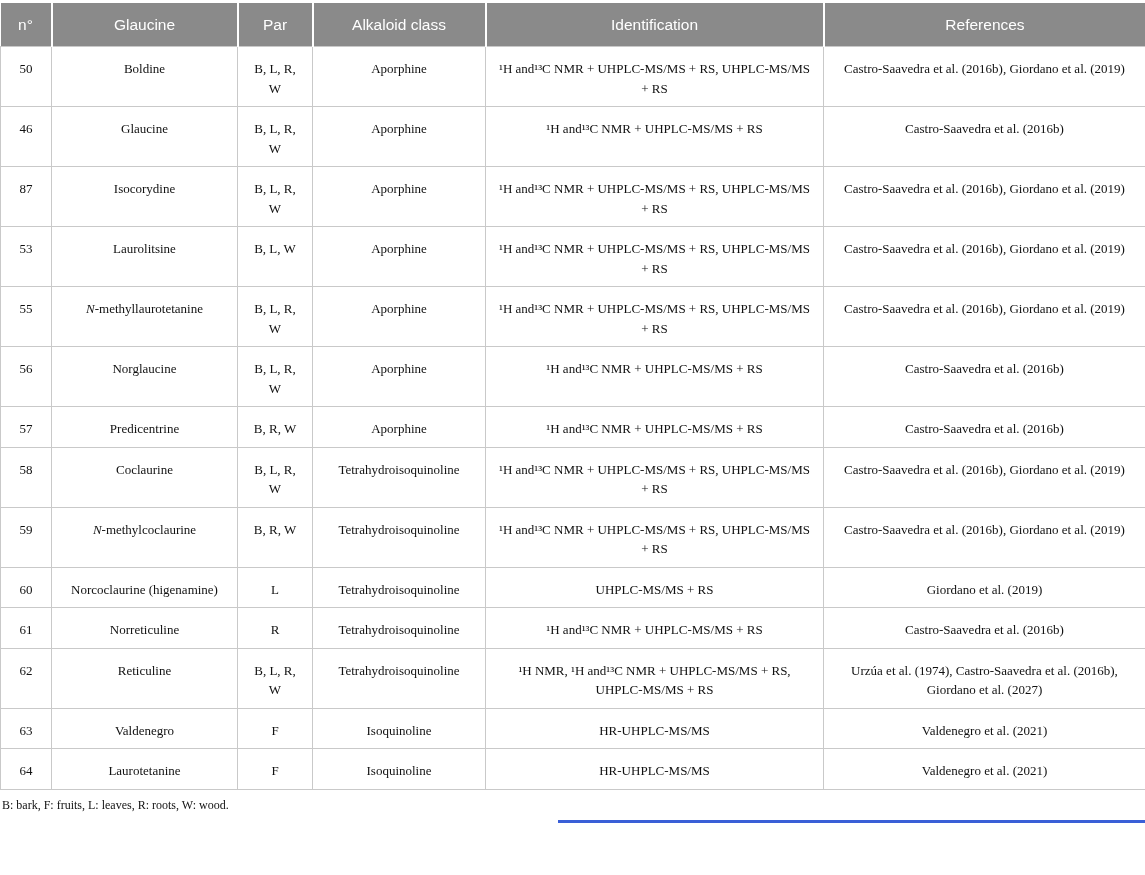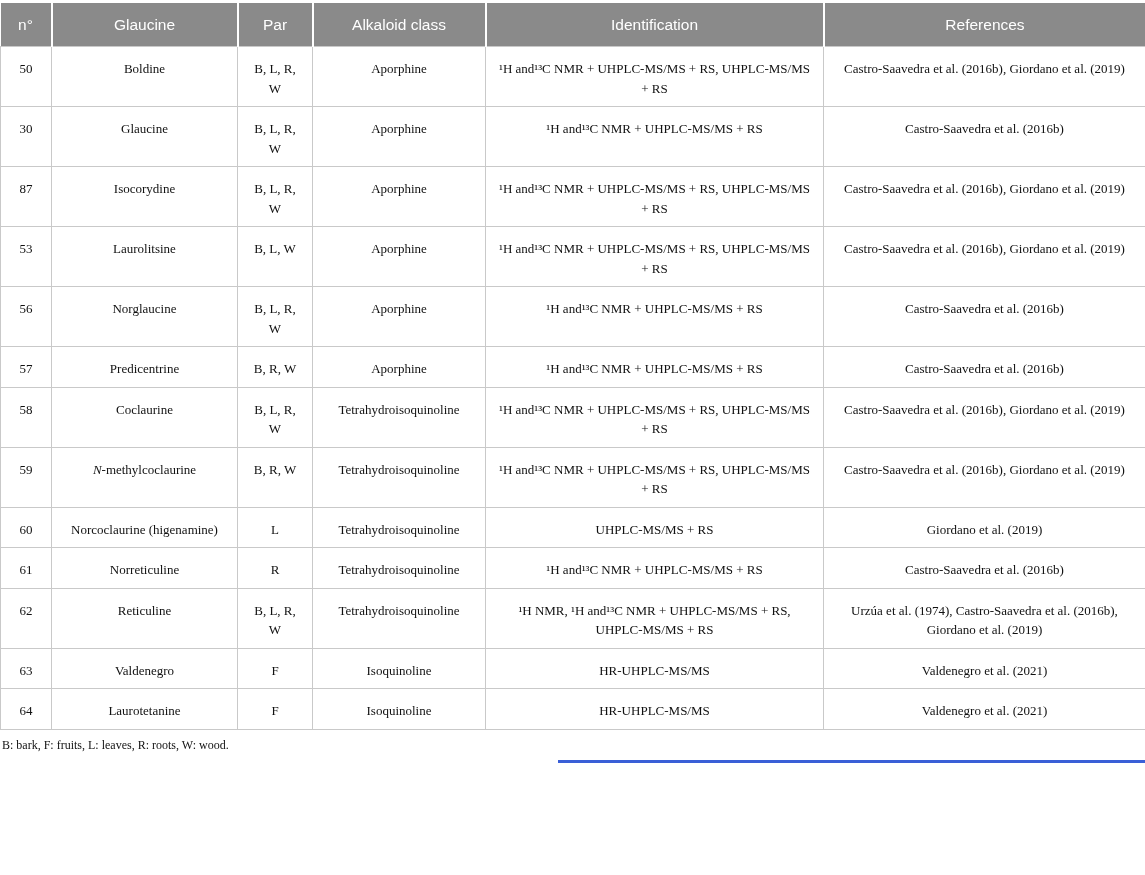--- a/index.html
+++ b/index.html
@@ -90,21 +90,21 @@
     <tbody id="tbody">
         <tr>
           <td>50</td>
           <td>Boldine</td>
           <td>B, L, R, W</td>
           <td>Aporphine</td>
           <td>¹H and¹³C NMR + UHPLC-MS/MS + RS, UHPLC-MS/MS + RS</td>
           <td>Castro-Saavedra et al. (2016b), Giordano et al. (2019)</td>
         </tr>
         <tr>
-          <td>30</td>
+          <td>46</td>
           <td>Glaucine</td>
           <td>B, L, R, W</td>
           <td>Aporphine</td>
           <td>¹H and¹³C NMR + UHPLC-MS/MS + RS</td>
           <td>Castro-Saavedra et al. (2016b)</td>
         </tr>
         <tr>
           <td>87</td>
           <td>Isocorydine</td>
           <td>B, L, R, W</td>
@@ -114,20 +114,28 @@
         </tr>
         <tr>
           <td>53</td>
           <td>Laurolitsine</td>
           <td>B, L, W</td>
           <td>Aporphine</td>
           <td>¹H and¹³C NMR + UHPLC-MS/MS + RS, UHPLC-MS/MS + RS</td>
           <td>Castro-Saavedra et al. (2016b), Giordano et al. (2019)</td>
         </tr>
         <tr>
+          <td>55</td>
+          <td><i>N</i>-methyllaurotetanine</td>
+          <td>B, L, R, W</td>
+          <td>Aporphine</td>
+          <td>¹H and¹³C NMR + UHPLC-MS/MS + RS, UHPLC-MS/MS + RS</td>
+          <td>Castro-Saavedra et al. (2016b), Giordano et al. (2019)</td>
+        </tr>
+        <tr>
           <td>56</td>
           <td>Norglaucine</td>
           <td>B, L, R, W</td>
           <td>Aporphine</td>
           <td>¹H and¹³C NMR + UHPLC-MS/MS + RS</td>
           <td>Castro-Saavedra et al. (2016b)</td>
         </tr>
         <tr>
           <td>57</td>
           <td>Predicentrine</td>
@@ -167,21 +175,21 @@
           <td>Tetrahydroisoquinoline</td>
           <td>¹H and¹³C NMR + UHPLC-MS/MS + RS</td>
           <td>Castro-Saavedra et al. (2016b)</td>
         </tr>
         <tr>
           <td>62</td>
           <td>Reticuline</td>
           <td>B, L, R, W</td>
           <td>Tetrahydroisoquinoline</td>
           <td>¹H NMR, ¹H and¹³C NMR + UHPLC-MS/MS + RS, UHPLC-MS/MS + RS</td>
-          <td>Urzúa et al. (1974), Castro-Saavedra et al. (2016b), Giordano et al. (2019)</td>
+          <td>Urzúa et al. (1974), Castro-Saavedra et al. (2016b), Giordano et al. (2027)</td>
         </tr>
         <tr>
           <td>63</td>
           <td>Valdenegro</td>
           <td>F</td>
           <td>Isoquinoline</td>
           <td>HR-UHPLC-MS/MS</td>
           <td>Valdenegro et al. (2021)</td>
         </tr>
         <tr>

